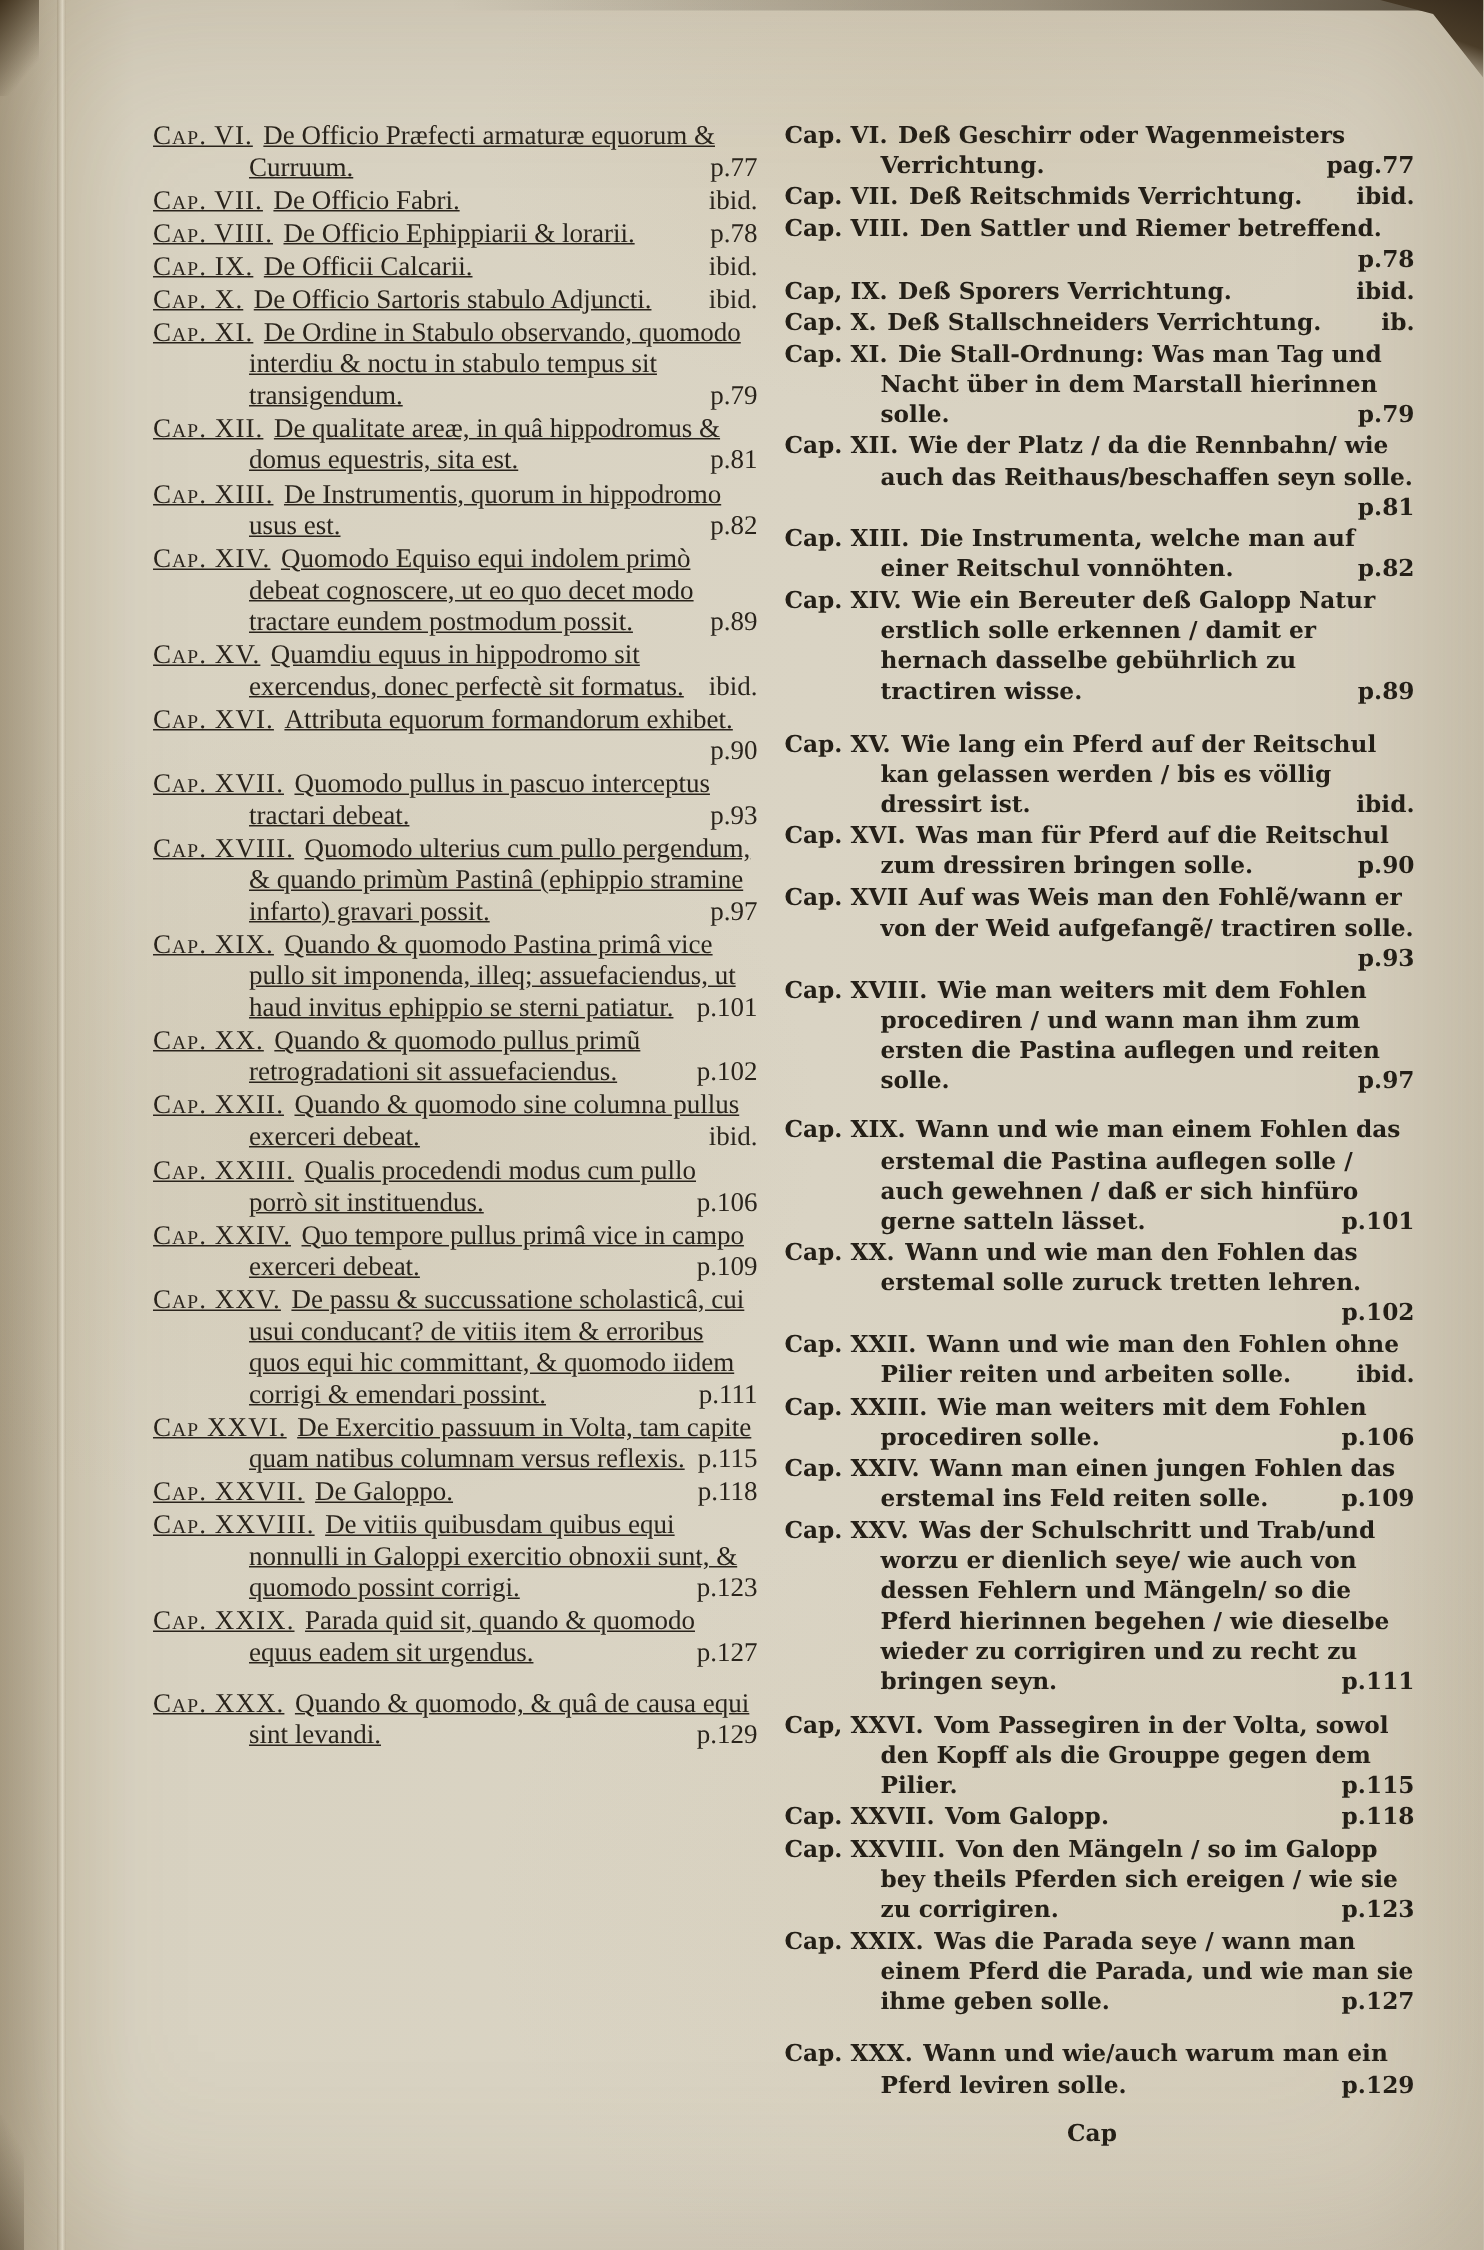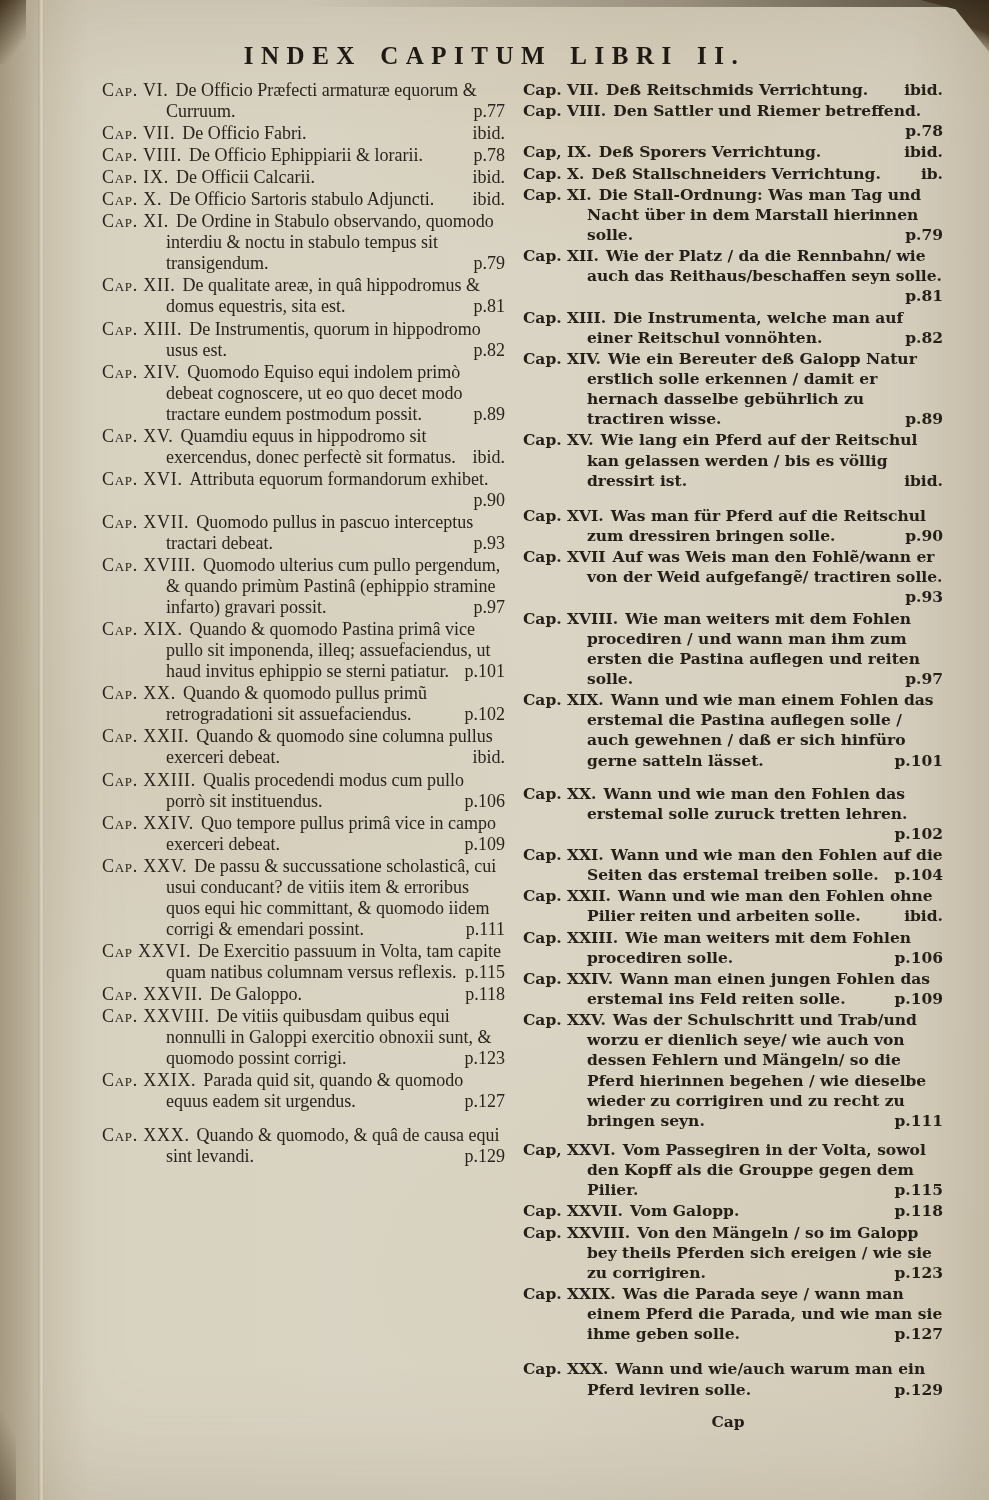--- a/index.html
+++ b/index.html
@@ -37,21 +37,21 @@
 
   .title{
     position:absolute;top:42px;left:0;width:100%;
     text-align:center;
     font-size:25px;font-weight:600;color:#1f1a13;
     letter-spacing:.30em;word-spacing:.18em;
     font-family:"Liberation Serif", serif;
   }
 
   .col{position:absolute;top:80px;font-size:18px;line-height:1.17;}
-  .col-latin{left:102px;width:403px;}
+  .col-latin{left:102px;width:403px;text-decoration:underline;}
   .col-german{left:523px;width:420px;font-family:"DejaVu Serif", serif;font-size:15.5px;line-height:1.30;font-weight:700;color:#241f17;}
 
   .entry{padding-left:64px;text-indent:-64px;margin-bottom:1px;}
   .entry::after{content:"";display:block;clear:both;}
   .cap-label{margin-right:7px;white-space:nowrap;}
   .col-latin .cap-label{font-variant:small-caps;letter-spacing:.04em;}
   .col-german .cap-label{font-weight:700;}
   .page-ref{float:right;text-indent:0;margin-left:0;}
 
   
@@ -68,21 +68,20 @@
 <body>
 
 <div class="page">
   <div class="left-edge"></div>
   <div class="left-crease"></div>
   <div class="top-strip"></div>
   <div class="corner-tr"></div>
   <div class="corner-tl"></div>
   <div class="corner-bl"></div>
 
-  <div class="title">INDEX CAPITUM LIBRI II.</div>
 
   <div class="col col-latin">
   <div class="entry"><span class="cap-label">Cap. VI.</span><span class="entry-text">De Officio Præfecti armaturæ equorum &amp; Curruum.</span><span class="page-ref">p.77</span></div>
 
   <div class="entry"><span class="cap-label">Cap. VII.</span><span class="entry-text">De Officio Fabri.</span><span class="page-ref">ibid.</span></div>
 
   <div class="entry"><span class="cap-label">Cap. VIII.</span><span class="entry-text">De Officio Ephippiarii &amp; lorarii.</span><span class="page-ref">p.78</span></div>
 
   <div class="entry"><span class="cap-label">Cap. IX.</span><span class="entry-text">De Officii Calcarii.</span><span class="page-ref">ibid.</span></div>
 
@@ -121,20 +120,21 @@
 
   <div class="entry"><span class="cap-label">Cap. XXVII.</span><span class="entry-text">De Galoppo.</span><span class="page-ref">p.118</span></div>
 
   <div class="entry"><span class="cap-label">Cap. XXVIII.</span><span class="entry-text">De vitiis quibusdam quibus equi nonnulli in Galoppi exercitio obnoxii sunt, &amp; quomodo possint corrigi.</span><span class="page-ref">p.123</span></div>
 
   <div class="entry"><span class="cap-label">Cap. XXIX.</span><span class="entry-text">Parada quid sit, quando &amp; quomodo equus eadem sit urgendus.</span><span class="page-ref">p.127</span></div>
 
   <div class="entry"><span class="cap-label">Cap. XXX.</span><span class="entry-text">Quando &amp; quomodo, &amp; quâ de causa equi sint levandi.</span><span class="page-ref">p.129</span></div>
 </div>
   <div class="col col-german">
+  <div class="entry"><span class="cap-label">Cap. VI.</span><span class="entry-text">Deß Geschirr oder Wagenmeisters Verrichtung.</span><span class="page-ref">pag.77</span></div>
 
   <div class="entry"><span class="cap-label">Cap. VII.</span><span class="entry-text">Deß Reitschmids Verrichtung.</span><span class="page-ref">ibid.</span></div>
 
   <div class="entry"><span class="cap-label">Cap. VIII.</span><span class="entry-text">Den Sattler und Riemer betreffend.</span><span class="page-ref">p.78</span></div>
 
   <div class="entry"><span class="cap-label">Cap, IX.</span><span class="entry-text">Deß Sporers Verrichtung.</span><span class="page-ref">ibid.</span></div>
 
   <div class="entry"><span class="cap-label">Cap. X.</span><span class="entry-text">Deß Stallschneiders Verrichtung.</span><span class="page-ref">ib.</span></div>
 
   <div class="entry"><span class="cap-label">Cap. XI.</span><span class="entry-text">Die Stall-Ordnung: Was man Tag und Nacht über in dem Marstall hierinnen solle.</span><span class="page-ref">p.79</span></div>
@@ -150,21 +150,20 @@
   <div class="entry"><span class="cap-label">Cap. XVI.</span><span class="entry-text">Was man für Pferd auf die Reitschul zum dressiren bringen solle.</span><span class="page-ref">p.90</span></div>
 
   <div class="entry"><span class="cap-label">Cap. XVII</span><span class="entry-text">Auf was Weis man den Fohlẽ/wann er von der Weid aufgefangẽ/ tractiren solle.</span><span class="page-ref">p.93</span></div>
 
   <div class="entry"><span class="cap-label">Cap. XVIII.</span><span class="entry-text">Wie man weiters mit dem Fohlen procediren / und wann man ihm zum ersten die Pastina auflegen und reiten solle.</span><span class="page-ref">p.97</span></div>
 
   <div class="entry"><span class="cap-label">Cap. XIX.</span><span class="entry-text">Wann und wie man einem Fohlen das erstemal die Pastina auflegen solle / auch gewehnen / daß er sich hinfüro gerne satteln lässet.</span><span class="page-ref">p.101</span></div>
 
   <div class="entry"><span class="cap-label">Cap. XX.</span><span class="entry-text">Wann und wie man den Fohlen das erstemal solle zuruck tretten lehren.</span><span class="page-ref">p.102</span></div>
 
-  <div class="entry"><span class="cap-label">Cap. XXI.</span><span class="entry-text">Wann und wie man den Fohlen auf die Seiten das erstemal treiben solle.</span><span class="page-ref">p.104</span></div>
 
   <div class="entry"><span class="cap-label">Cap. XXII.</span><span class="entry-text">Wann und wie man den Fohlen ohne Pilier reiten und arbeiten solle.</span><span class="page-ref">ibid.</span></div>
 
   <div class="entry"><span class="cap-label">Cap. XXIII.</span><span class="entry-text">Wie man weiters mit dem Fohlen procediren solle.</span><span class="page-ref">p.106</span></div>
 
   <div class="entry"><span class="cap-label">Cap. XXIV.</span><span class="entry-text">Wann man einen jungen Fohlen das erstemal ins Feld reiten solle.</span><span class="page-ref">p.109</span></div>
 
   <div class="entry"><span class="cap-label">Cap. XXV.</span><span class="entry-text">Was der Schulschritt und Trab/und worzu er dienlich seye/ wie auch von dessen Fehlern und Mängeln/ so die Pferd hierinnen begehen / wie dieselbe wieder zu corrigiren und zu recht zu bringen seyn.</span><span class="page-ref">p.111</span></div>
 
   <div class="entry"><span class="cap-label">Cap, XXVI.</span><span class="entry-text">Vom Passegiren in der Volta, sowol den Kopff als die Grouppe gegen dem Pilier.</span><span class="page-ref">p.115</span></div>

